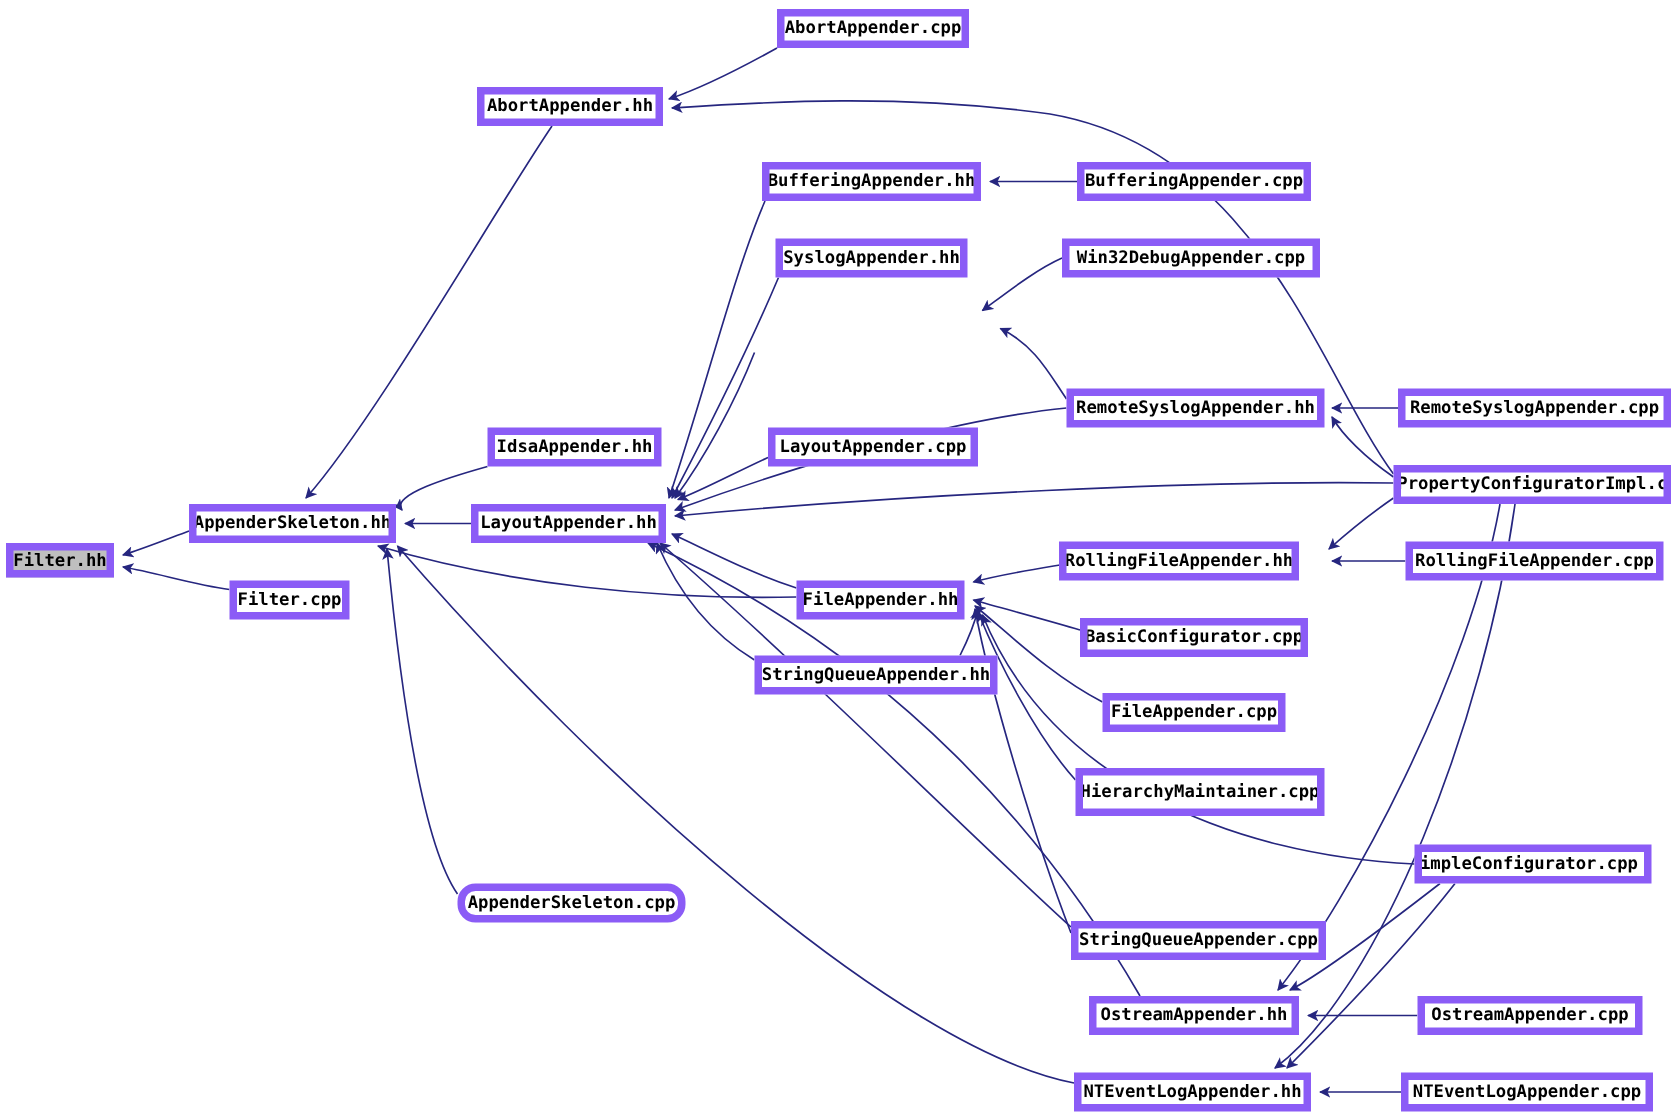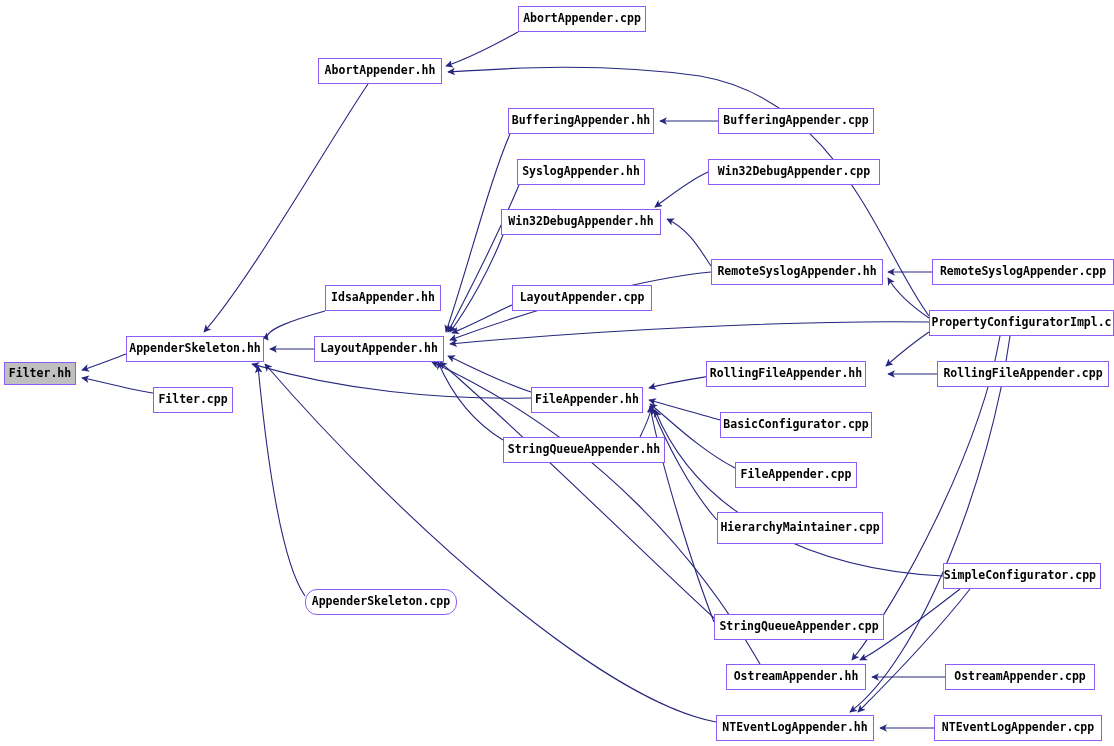--- a/index.html
+++ b/index.html
@@ -27,21 +27,21 @@
   #node-layer {
     position: absolute;
     left: 0;
     top: 0;
     width: 1114px;
     height: 746px;
   }
   .gnode {
     position: absolute;
     box-sizing: border-box;
-    border: 1px solid #8b5cf6;
+    border: 5px solid #8b5cf6;
     background: #ffffff;
     color: #000000;
     font-family: "DejaVu Sans Mono", "Liberation Mono", monospace;
     font-size: 11.5px;
     font-weight: bold;
     letter-spacing: 0px;
     line-height: 1;
     display: flex;
     align-items: center;
     justify-content: center;
@@ -122,23 +122,20 @@
       </div>
       <div class="gnode" style="left: 718px; top: 108px; width: 156px; height: 26px;">
         <span class="lbl">BufferingAppender.cpp</span>
       </div>
       <div class="gnode" style="left: 517px; top: 159px; width: 128px; height: 26px;">
         <span class="lbl">SyslogAppender.hh</span>
       </div>
       <div class="gnode" style="left: 708px; top: 159px; width: 172px; height: 26px;">
         <span class="lbl">Win32DebugAppender.cpp</span>
       </div>
-      <div class="gnode" style="left: 501px; top: 209px; width: 160px; height: 26px;">
-        <span class="lbl">Win32DebugAppender.hh</span>
-      </div>
       <div class="gnode" style="left: 711px; top: 259px; width: 172px; height: 26px;">
         <span class="lbl">RemoteSyslogAppender.hh</span>
       </div>
       <div class="gnode" style="left: 932px; top: 259px; width: 182px; height: 26px;">
         <span class="lbl">RemoteSyslogAppender.cpp</span>
       </div>
       <div class="gnode" style="left: 325px; top: 285px; width: 116px; height: 26px;">
         <span class="lbl">IdsaAppender.hh</span>
       </div>
       <div class="gnode" style="left: 512px; top: 285px; width: 140px; height: 26px;">

